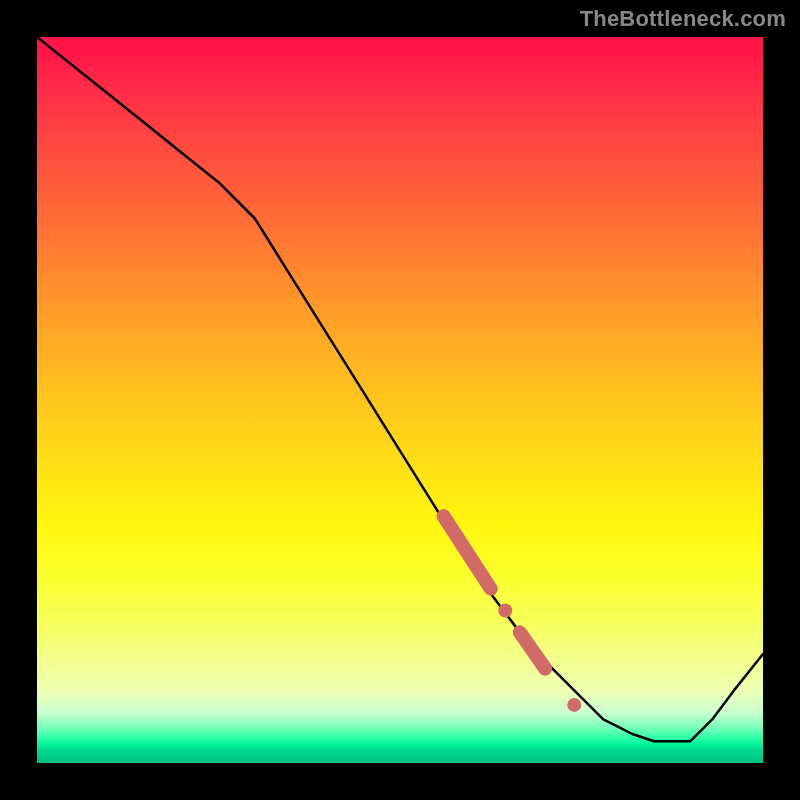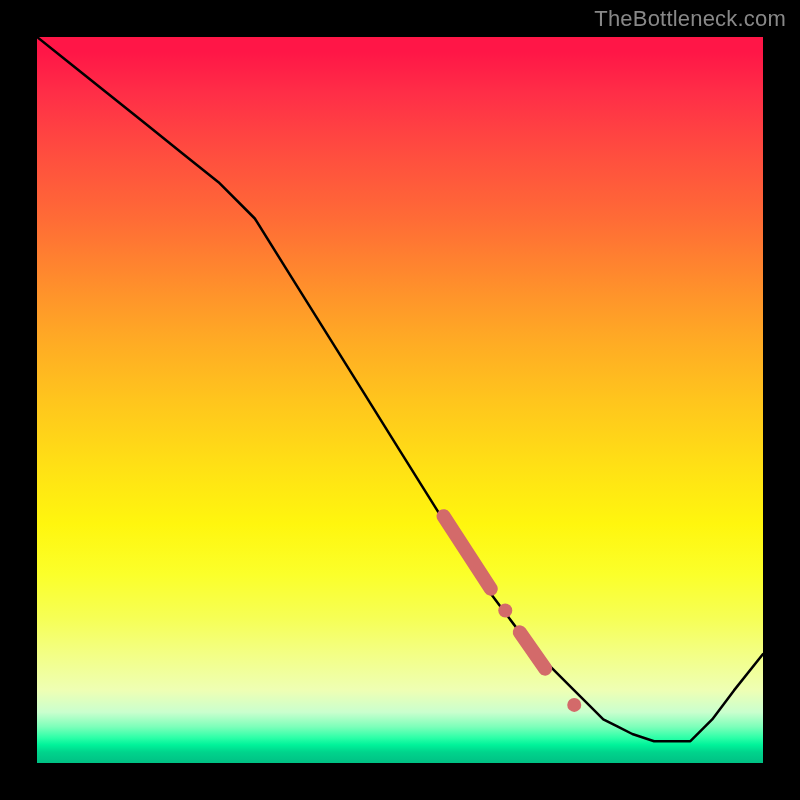--- a/index.html
+++ b/index.html
@@ -54,21 +54,21 @@
     top: 0;
     width: 726px;
     height: 726px;
   }
   .watermark {
     position: absolute;
     top: 6px;
     right: 14px;
     color: #888;
     font-size: 22px;
-    font-weight: 400;
+    font-weight: 700;
     letter-spacing: 0.2px;
     user-select: none;
   }
 </style>
 </head>
 <body>
 
 <div class="frame">
   <div class="watermark">TheBottleneck.com</div>
   <div class="plot">

